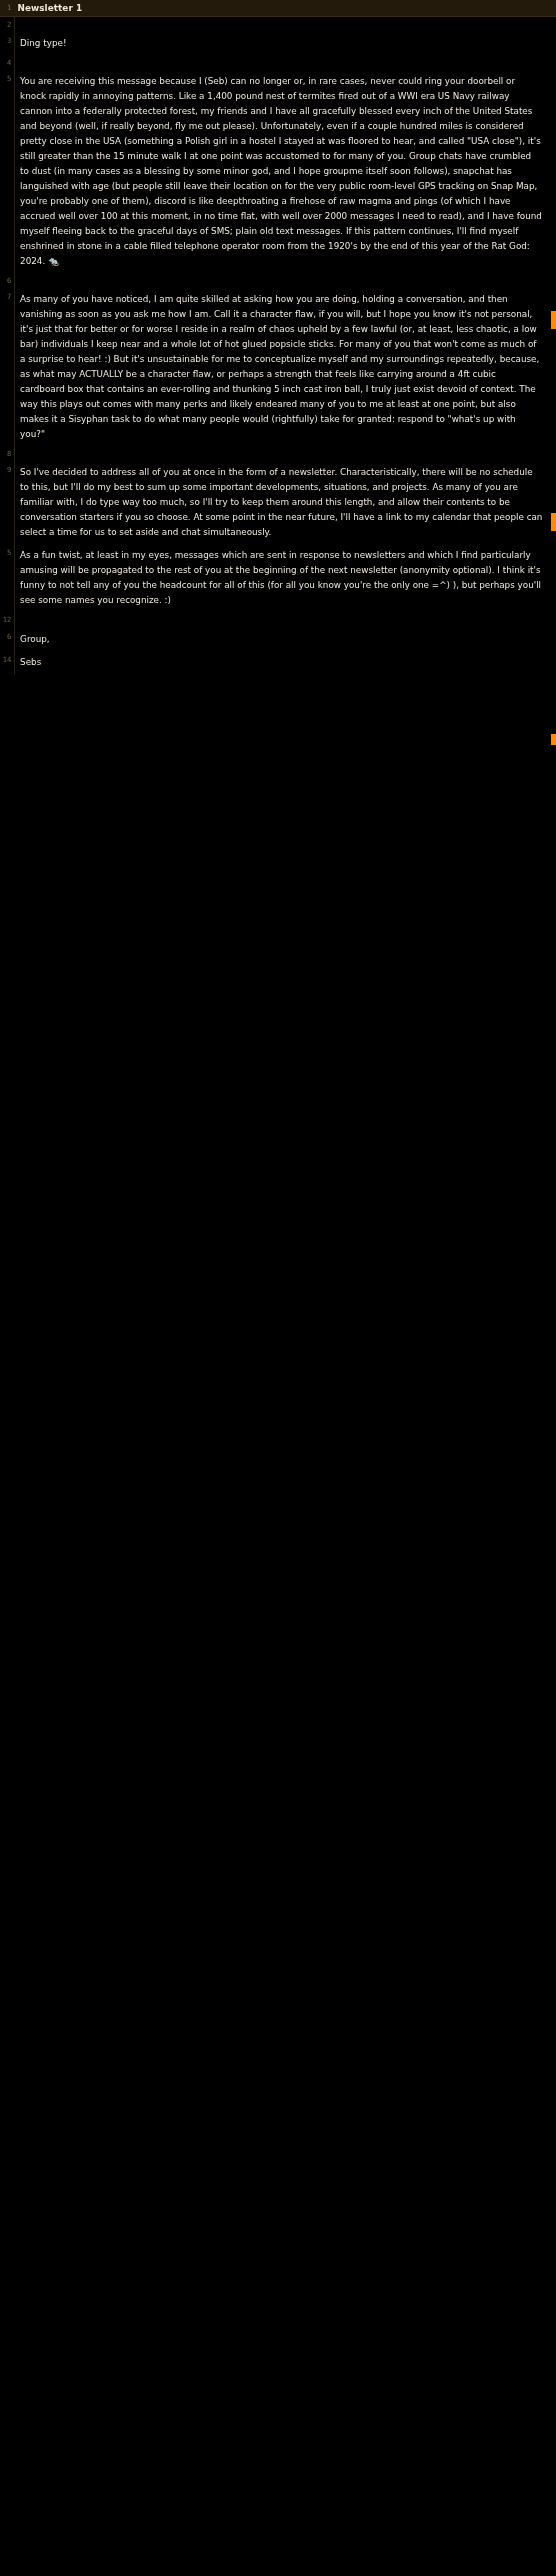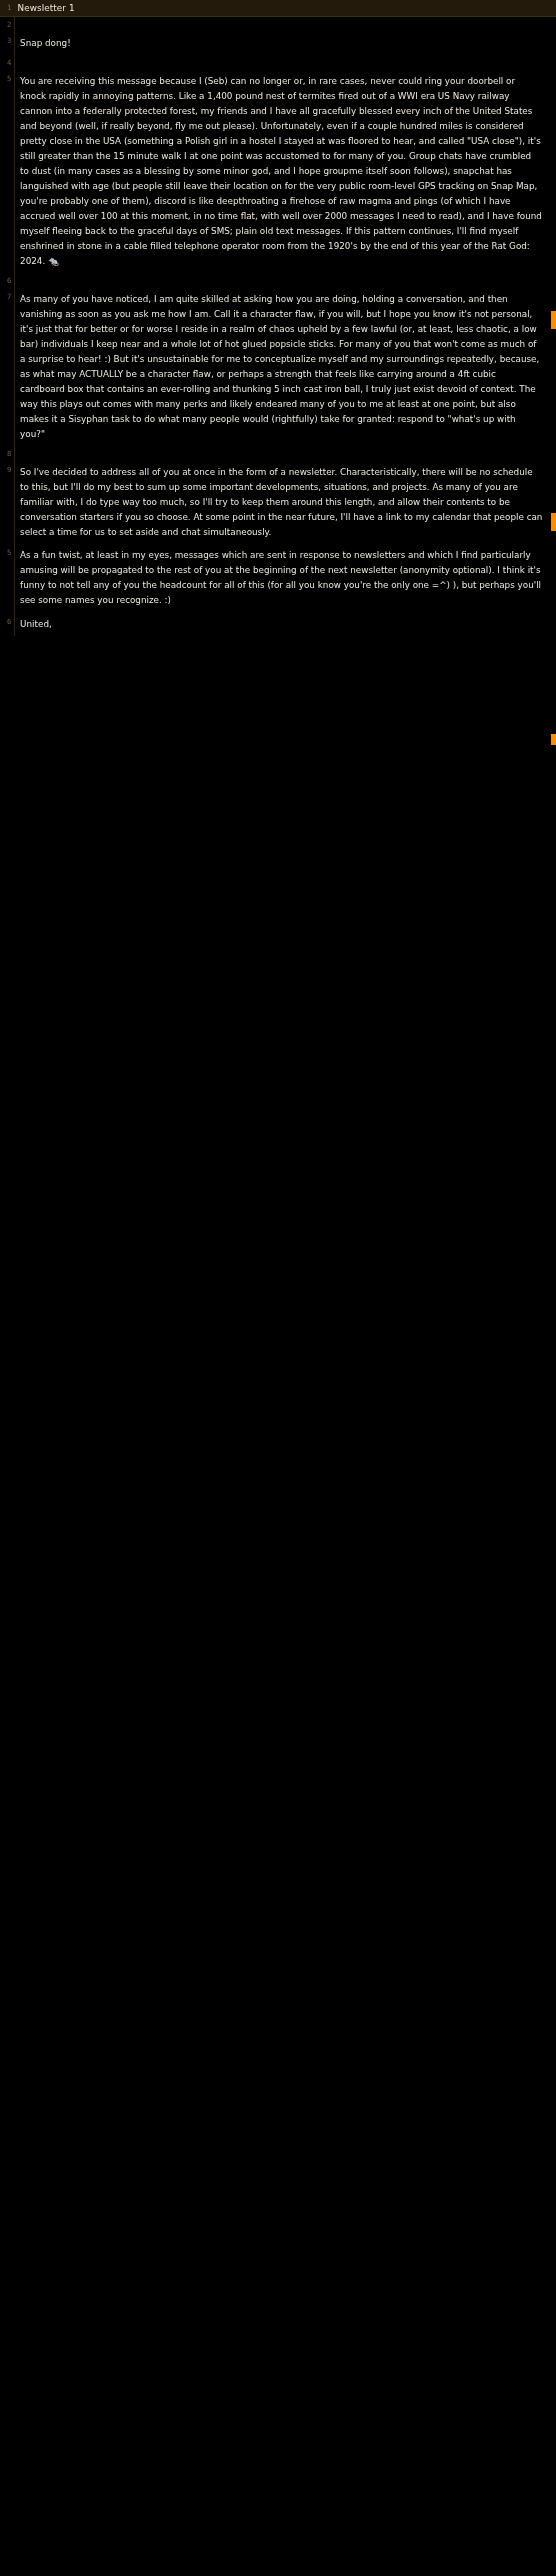--- a/index.html
+++ b/index.html
@@ -33,20 +33,21 @@
     padding-right: 3.1px;
     color: #7a6a4a;
     font-size: 7.2px;
     font-family: "DejaVu Sans Mono", monospace;
   }
   .title-text {
     color: #f0ead8;
     font-size: 8.8px;
     padding-left: 3.1px;
     letter-spacing: 0.1px;
+    font-weight: bold;
   }
   .doc {
     display: flex;
     flex-direction: column;
   }
   .line {
     display: flex;
     align-items: flex-start;
     position: relative;
   }
@@ -115,21 +116,21 @@
 
   <div class="doc">
       <div class="line empty-line">
         <div class="ln">2</div>
         <div class="sep"></div>
         <div class="txt empty"></div>
       </div>
       <div class="line">
         <div class="ln">3</div>
         <div class="sep"></div>
-        <div class="txt">Snap dong!</div>
+        <div class="txt">Ding type!</div>
       </div>
       <div class="line empty-line">
         <div class="ln">4</div>
         <div class="sep"></div>
         <div class="txt empty"></div>
       </div>
       <div class="line">
         <div class="ln">5</div>
         <div class="sep"></div>
         <div class="txt">You are receiving this message because I (Seb) can no longer or, in rare cases, never could ring your doorbell or knock rapidly in annoying patterns. Like a 1,400 pound nest of termites fired out of a WWI era US Navy railway cannon into a federally protected forest, my friends and I have all gracefully blessed every inch of the United States and beyond (well, if really beyond, fly me out please). Unfortunately, even if a couple hundred miles is considered pretty close in the USA (something a Polish girl in a hostel I stayed at was floored to hear, and called "USA close"), it's still greater than the 15 minute walk I at one point was accustomed to for many of you. Group chats have crumbled to dust (in many cases as a blessing by some minor god, and I hope groupme itself soon follows), snapchat has languished with age (but people still leave their location on for the very public room-level GPS tracking on Snap Map, you're probably one of them), discord is like deepthroating a firehose of raw magma and pings (of which I have accrued well over 100 at this moment, in no time flat, with well over 2000 messages I need to read), and I have found myself fleeing back to the graceful days of SMS; plain old text messages. If this pattern continues, I'll find myself enshrined in stone in a cable filled telephone operator room from the 1920's by the end of this year of the Rat God: 2024. 🐀</div>
@@ -152,24 +153,34 @@
       <div class="line">
         <div class="ln">9</div>
         <div class="sep"></div>
         <div class="txt">So I've decided to address all of you at once in the form of a newsletter. Characteristically, there will be no schedule to this, but I'll do my best to sum up some important developments, situations, and projects. As many of you are familiar with, I do type way too much, so I'll try to keep them around this length, and allow their contents to be conversation starters if you so choose. At some point in the near future, I'll have a link to my calendar that people can select a time for us to set aside and chat simultaneously.</div>
       </div>
       <div class="line">
         <div class="ln">5</div>
         <div class="sep"></div>
         <div class="txt">As a fun twist, at least in my eyes, messages which are sent in response to newsletters and which I find particularly amusing will be propagated to the rest of you at the beginning of the next newsletter (anonymity optional). I think it's funny to not tell any of you the headcount for all of this (for all you know you're the only one =^) ), but perhaps you'll see some names you recognize. :)</div>
       </div>
+      <div class="line empty-line">
+        <div class="ln">12</div>
+        <div class="sep"></div>
+        <div class="txt empty"></div>
+      </div>
       <div class="line">
         <div class="ln">6</div>
         <div class="sep"></div>
-        <div class="txt">United,</div>
+        <div class="txt">Group,</div>
+      </div>
+      <div class="line">
+        <div class="ln">14</div>
+        <div class="sep"></div>
+        <div class="txt">Sebs</div>
       </div>
     </div>
 
   <div class="scroll-track">
       <div class="scroll-mark" style="top: 295px; height: 18.5px; background: rgb(255, 140, 0);"></div>
       <div class="scroll-mark" style="top: 497px; height: 18.5px; background: rgb(255, 140, 0);"></div>
       <div class="scroll-mark" style="top: 718px; height: 11.3px; background: rgb(255, 140, 0);"></div>
     </div>
 
 </div>

